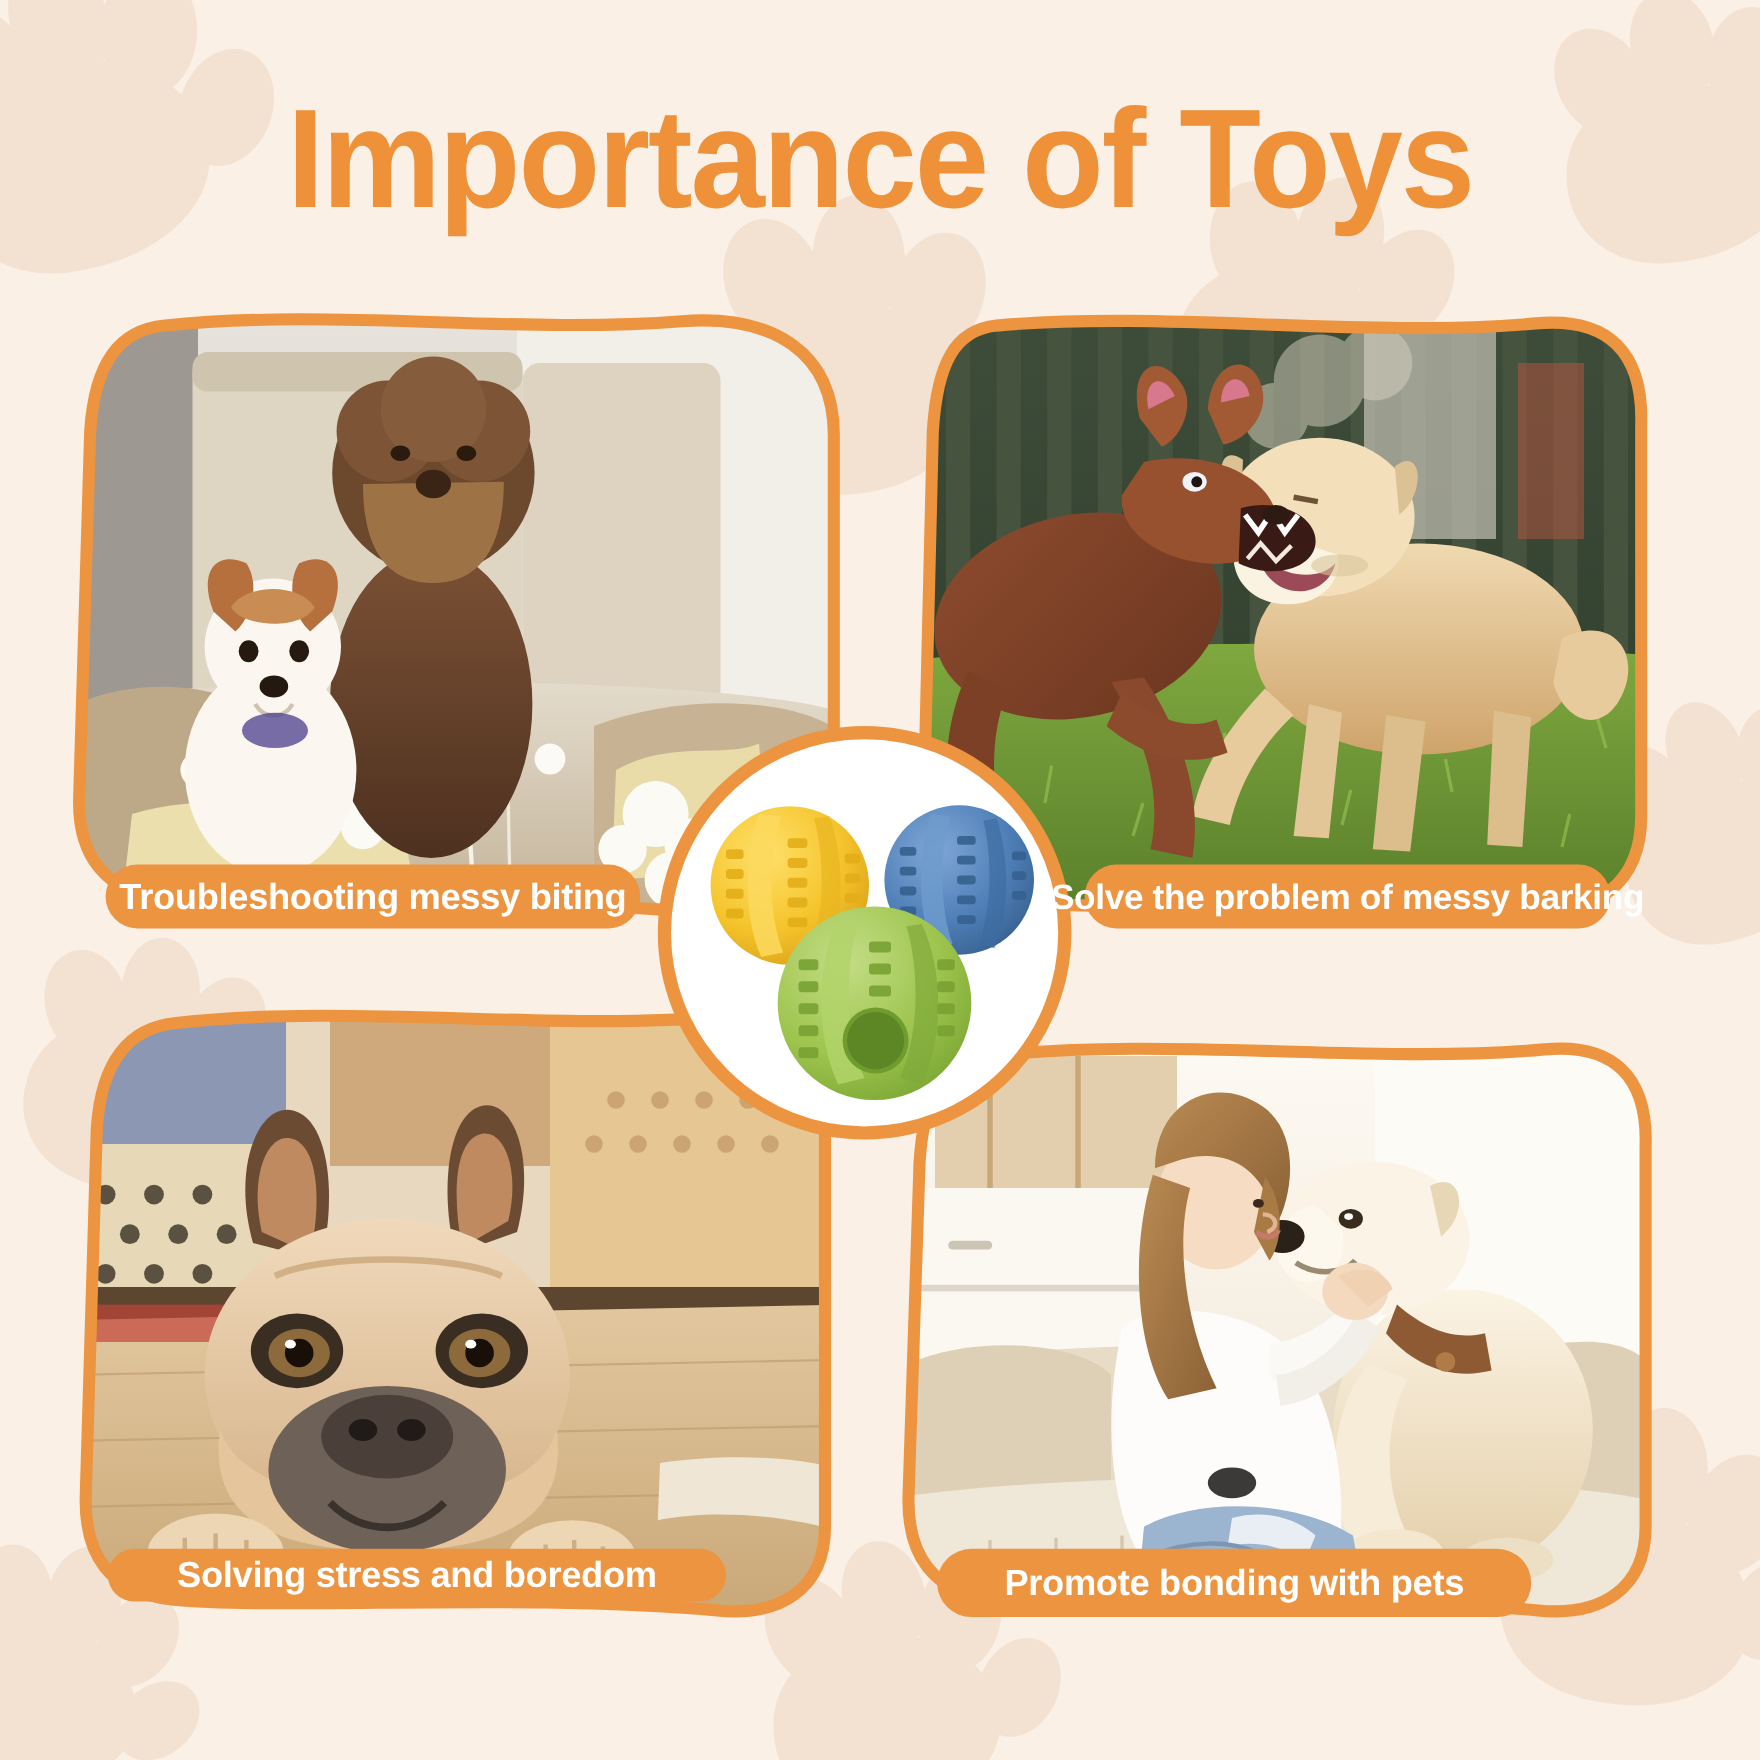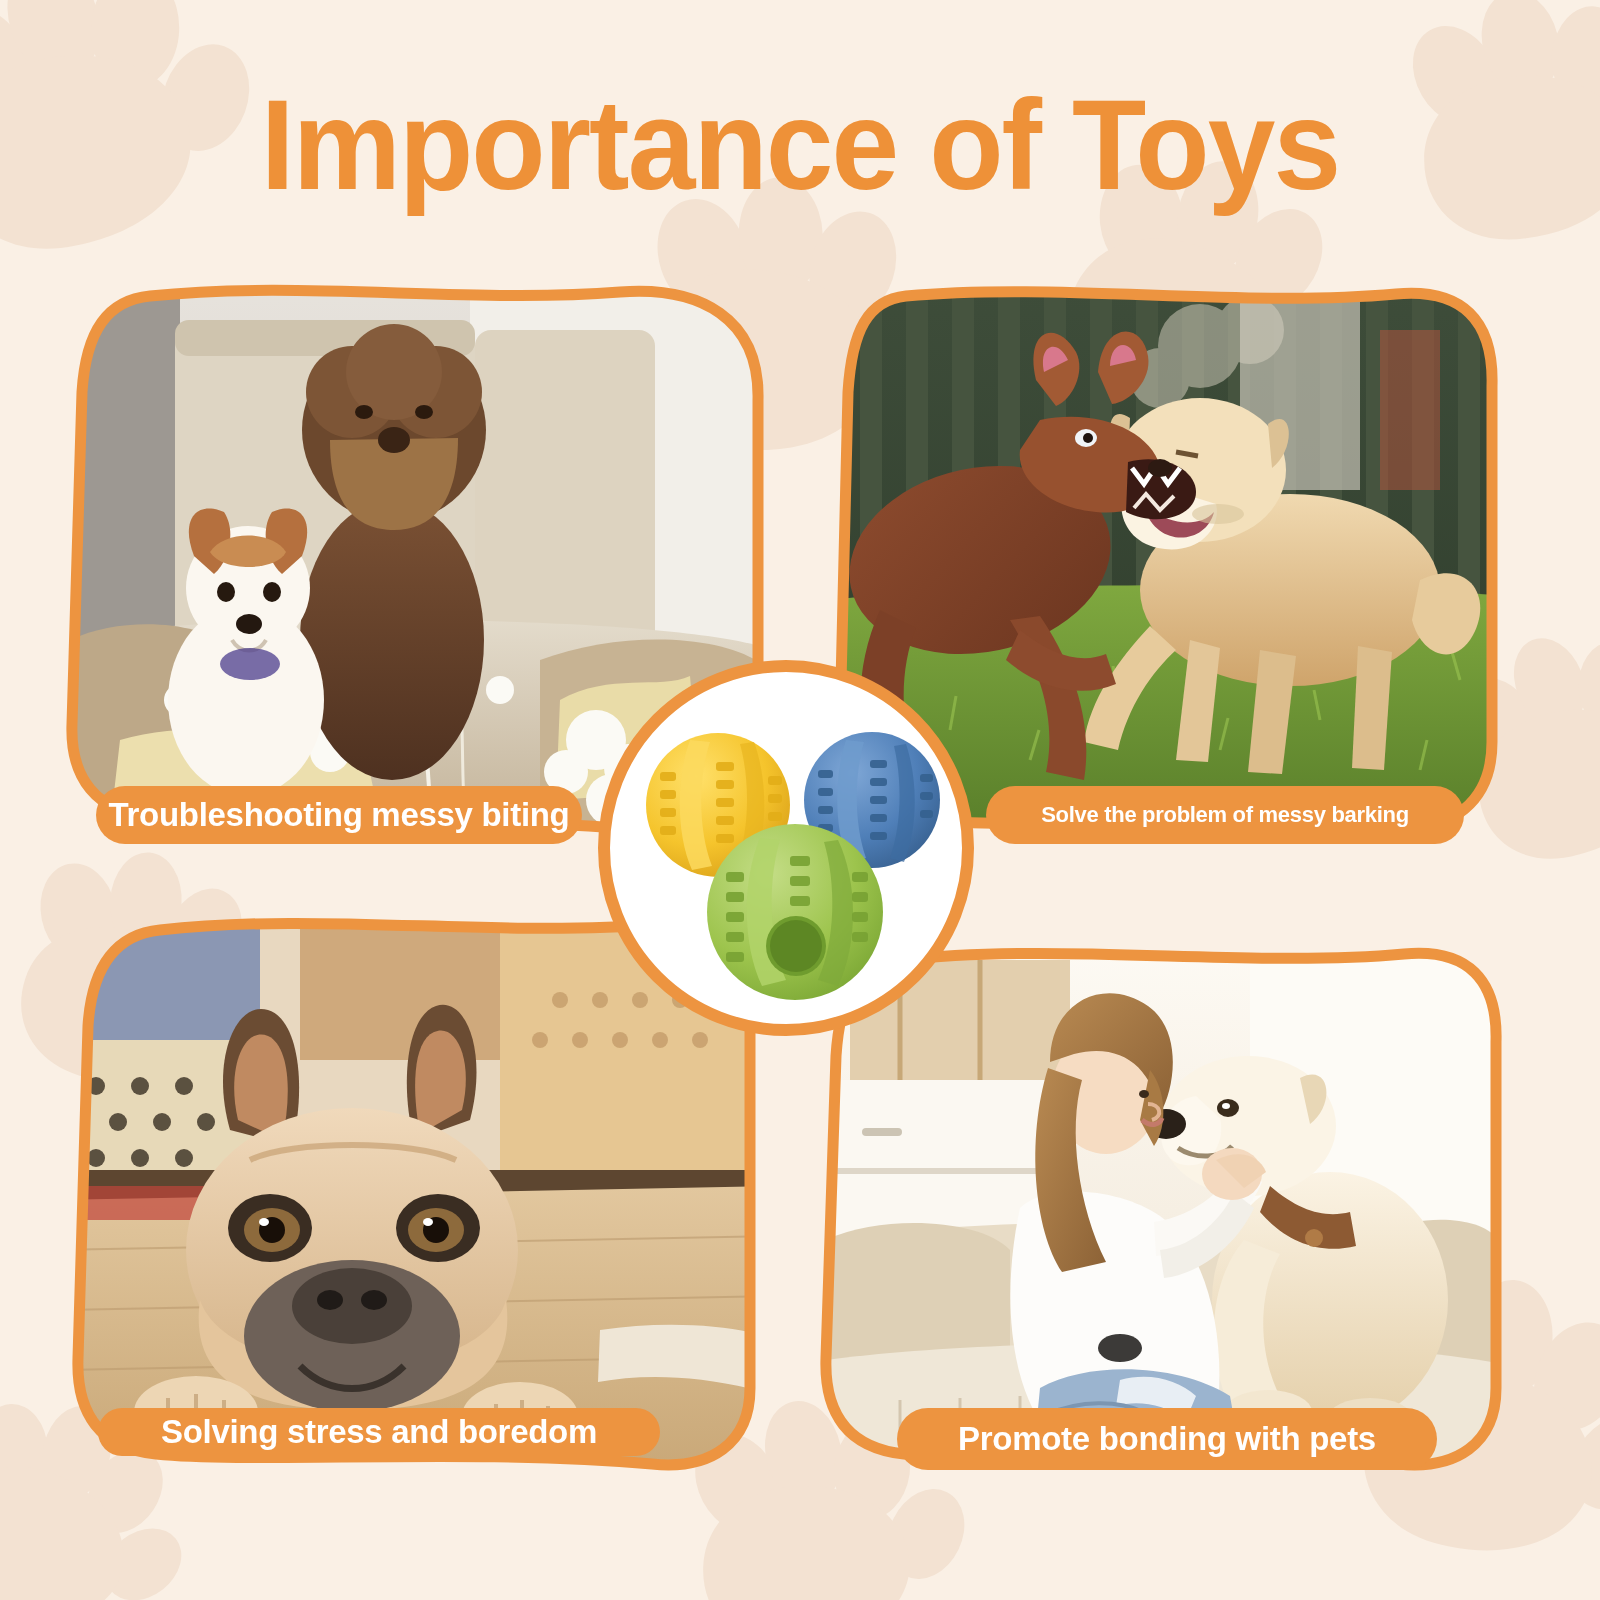--- a/index.html
+++ b/index.html
@@ -35,23 +35,23 @@
     display:flex;
     align-items:center;
     justify-content:center;
     font-size:33px;
     letter-spacing:-0.3px;
     white-space:nowrap;
     box-sizing:border-box;
     padding:16px 26px;
   }
   #pill-tl{left:96px;  top:786px;  width:486px; height:58px;}
-  #pill-tr{left:986px; top:786px;  width:478px; height:58px; font-size:22px;}
+  #pill-tr{left:986px; top:786px;  width:478px; height:58px; font-size:32px;}
   #pill-bl{left:98px;  top:1408px; width:562px; height:48px;}
-  #pill-br{left:897px; top:1408px; width:540px; height:62px;}
+  #pill-br{left:852px; top:1408px; width:540px; height:62px;}
 </style>
 </head>
 <body>
 
 <div id="stage">
 
   <svg class="layer" viewBox="0 0 1600 1600">
     <defs>
       <g id="paw">
         <ellipse cx="-62" cy="-70" rx="44" ry="58" transform="rotate(-22 -62 -70)"></ellipse>

